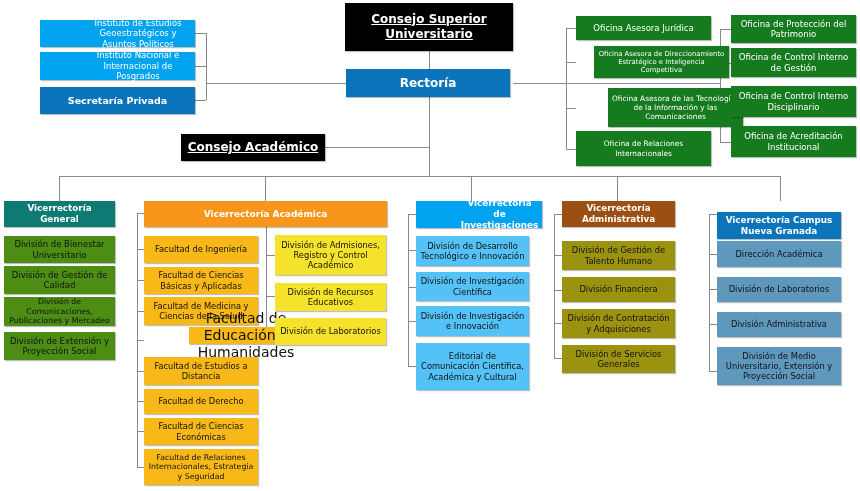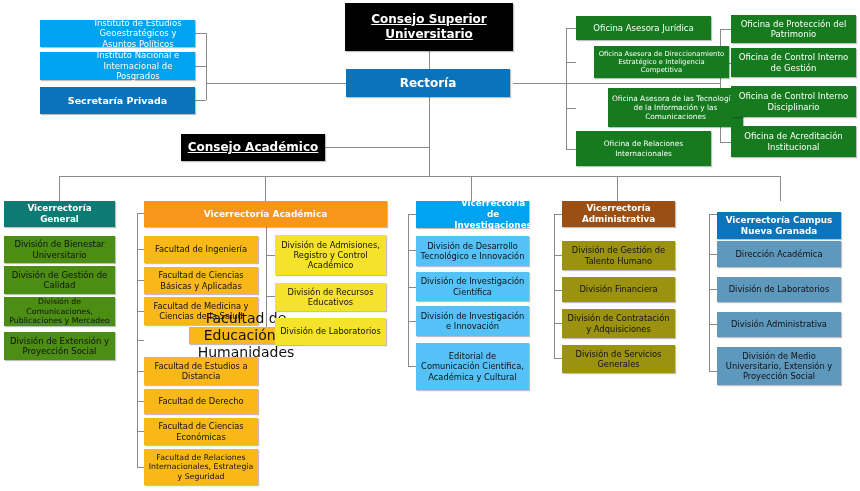--- a/index.html
+++ b/index.html
@@ -130,21 +130,21 @@
 <div class="box gold" style="left:144px;top:297px;width:114px;height:28px;font-size:8.3px;">Facultad de Medicina y Ciencias de la Salud</div>
 <div class="box gold" style="left:144px;top:327px;width:114px;height:17px;font-size:14px;margin-left:45px;">Facultad de Educación y Humanidades</div>
 <div class="box gold" style="left:144px;top:357px;width:114px;height:28px;font-size:8.3px;">Facultad de Estudios a Distancia</div>
 <div class="box gold" style="left:144px;top:389px;width:114px;height:25px;font-size:8.3px;">Facultad de Derecho</div>
 <div class="box gold" style="left:144px;top:418px;width:114px;height:27px;font-size:8.3px;">Facultad de Ciencias Económicas</div>
 <div class="box gold" style="left:144px;top:449px;width:114px;height:36px;font-size:7.8px;">Facultad de Relaciones Internacionales, Estrategia y Seguridad</div>
 <div class="box yellow" style="left:275px;top:235px;width:111px;height:40px;font-size:8.3px;">División de Admisiones, Registro y Control Académico</div>
 <div class="box yellow" style="left:275px;top:283px;width:111px;height:28px;font-size:8.3px;">División de Recursos Educativos</div>
 <div class="box yellow" style="left:275px;top:318px;width:111px;height:27px;font-size:8.3px;">División de Laboratorios</div>
 
-<div class="box cyan b" style="left:416px;top:201px;width:113px;height:27px;font-size:8.8px;">Vicerrectoría de Investigaciones</div>
+<div class="box cyan b" style="left:416px;top:201px;width:126px;height:27px;font-size:8.8px;">Vicerrectoría de Investigaciones</div>
 <div class="box lblue" style="left:416px;top:236px;width:113px;height:30px;font-size:8.3px;">División de Desarrollo Tecnológico e Innovación</div>
 <div class="box lblue" style="left:416px;top:272px;width:113px;height:29px;font-size:8.3px;">División de Investigación Científica</div>
 <div class="box lblue" style="left:416px;top:306px;width:113px;height:30px;font-size:8.3px;">División de Investigación e Innovación</div>
 <div class="box lblue" style="left:416px;top:343px;width:113px;height:47px;font-size:8.3px;">Editorial de Comunicación Científica, Académica y Cultural</div>
 
 <div class="box brown b" style="left:562px;top:201px;width:113px;height:26px;font-size:8.8px;">Vicerrectoría Administrativa</div>
 <div class="box olive" style="left:562px;top:241px;width:113px;height:29px;font-size:8.3px;">División de Gestión de Talento Humano</div>
 <div class="box olive" style="left:562px;top:277px;width:113px;height:25px;font-size:8.3px;">División Financiera</div>
 <div class="box olive" style="left:562px;top:309px;width:113px;height:29px;font-size:8.3px;">División de Contratación y Adquisiciones</div>
 <div class="box olive" style="left:562px;top:345px;width:113px;height:28px;font-size:8.3px;">División de Servicios Generales</div>

